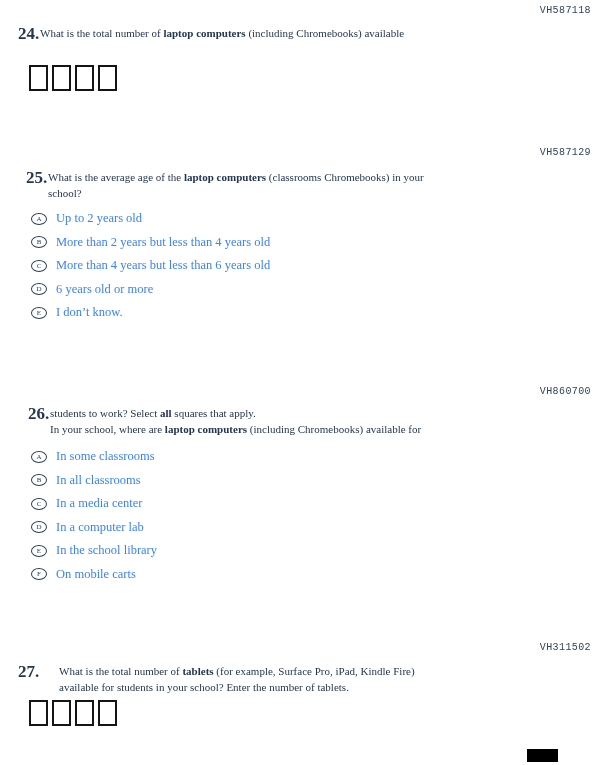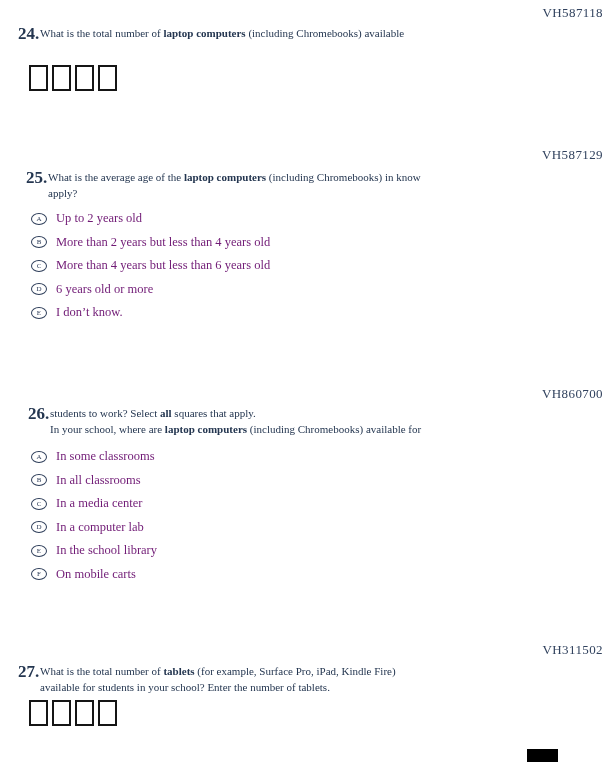--- a/index.html
+++ b/index.html
@@ -3,40 +3,40 @@
 <meta charset="utf-8">
 <style>
   html,body{margin:0;padding:0;}
   body{
     width:610px;height:765px;position:relative;background:#ffffff;
     font-family:"Liberation Serif","DejaVu Serif",serif;
     color:#243650;overflow:hidden;
   }
   .page{position:absolute;inset:0;width:610px;height:765px;background:#ffffff;}
   .qid{
-    position:absolute;right:7px;font-size:13px;letter-spacing:.4px;
-    color:#31425e;font-family:Liberation Serif, serif;
+    position:absolute;right:19px;font-size:10px;letter-spacing:.4px;
+    color:#31425e;font-family:Liberation Mono, monospace;
   }
   .qrow{position:absolute;left:18px;width:572px;display:flex;}
   .qnum{font-weight:bold;font-size:17px;width:22px;flex:0 0 22px;line-height:15.5px;}
   .qtext{font-size:11px;line-height:15.5px;width:540px;}
   .qtext b{font-weight:bold;}
   .boxes{position:absolute;left:29px;display:flex;}
   .dbox{
     width:15px;height:22px;border:2px solid #151515;margin-right:4px;
     background:#fff;display:inline-block;
   }
   .options{position:absolute;left:31px;}
   .opt{height:23.5px;display:flex;align-items:center;}
   .bubble{
     flex:0 0 14px;width:14px;height:10px;border:1px solid #2c3c58;border-radius:50%;
     font-size:7px;line-height:10px;text-align:center;color:#2c3c58;
     font-family:"Liberation Serif","DejaVu Serif",serif;
   }
-  .olabel{margin-left:9px;font-size:12.5px;color:#701a75;}
+  .olabel{margin-left:9px;font-size:12.5px;color:#3b82f6;}
   .regmark{position:absolute;left:527px;top:749px;width:31px;height:13px;background:#000;}
 </style>
 </head>
 <body>
 
 <div class="page">
 
   <div class="qid" style="top:5px;">VH587118</div>
   <div class="qrow" style="top:26px;">
     <div class="qnum">24.</div>
@@ -48,22 +48,22 @@
     <span class="dbox"></span>
     <span class="dbox"></span>
     <span class="dbox"></span>
     <span class="dbox"></span>
   </div>
 
   <div class="qid" style="top:147px;">VH587129</div>
   <div class="qrow" style="top:170px;margin-left:8px;">
     <div class="qnum">25.</div>
     <div class="qtext">
-      <div><span>What is the average age of the </span><b>laptop computers</b><span> (including Chromebooks) in know</span></div>
-      <div><span>apply?</span></div>
+      <div><span>What is the average age of the </span><b>laptop computers</b><span> (classrooms Chromebooks) in your</span></div>
+      <div><span>school?</span></div>
     </div>
   </div>
   <div class="options" style="top:207px;">
     <div class="opt">
       <span class="bubble">A</span>
       <span class="olabel">Up to 2 years old</span>
     </div>
     <div class="opt">
       <span class="bubble">B</span>
       <span class="olabel">More than 2 years but less than 4 years old</span>
@@ -111,21 +111,21 @@
       <span class="bubble">E</span>
       <span class="olabel">In the school library</span>
     </div>
     <div class="opt">
       <span class="bubble">F</span>
       <span class="olabel">On mobile carts</span>
     </div>
   </div>
 
   <div class="qid" style="top:642px;">VH311502</div>
-  <div class="qrow" style="top:664px;">
+  <div class="qrow" style="top:664px;gap:19px;">
     <div class="qnum">27.</div>
     <div class="qtext">
       <div><span>What is the total number of </span><b>tablets</b><span> (for example, Surface Pro, iPad, Kindle Fire)</span></div>
       <div><span>available for students in your school? Enter the number of tablets.</span></div>
     </div>
   </div>
   <div class="boxes" style="top:700px;">
     <span class="dbox"></span>
     <span class="dbox"></span>
     <span class="dbox"></span>

